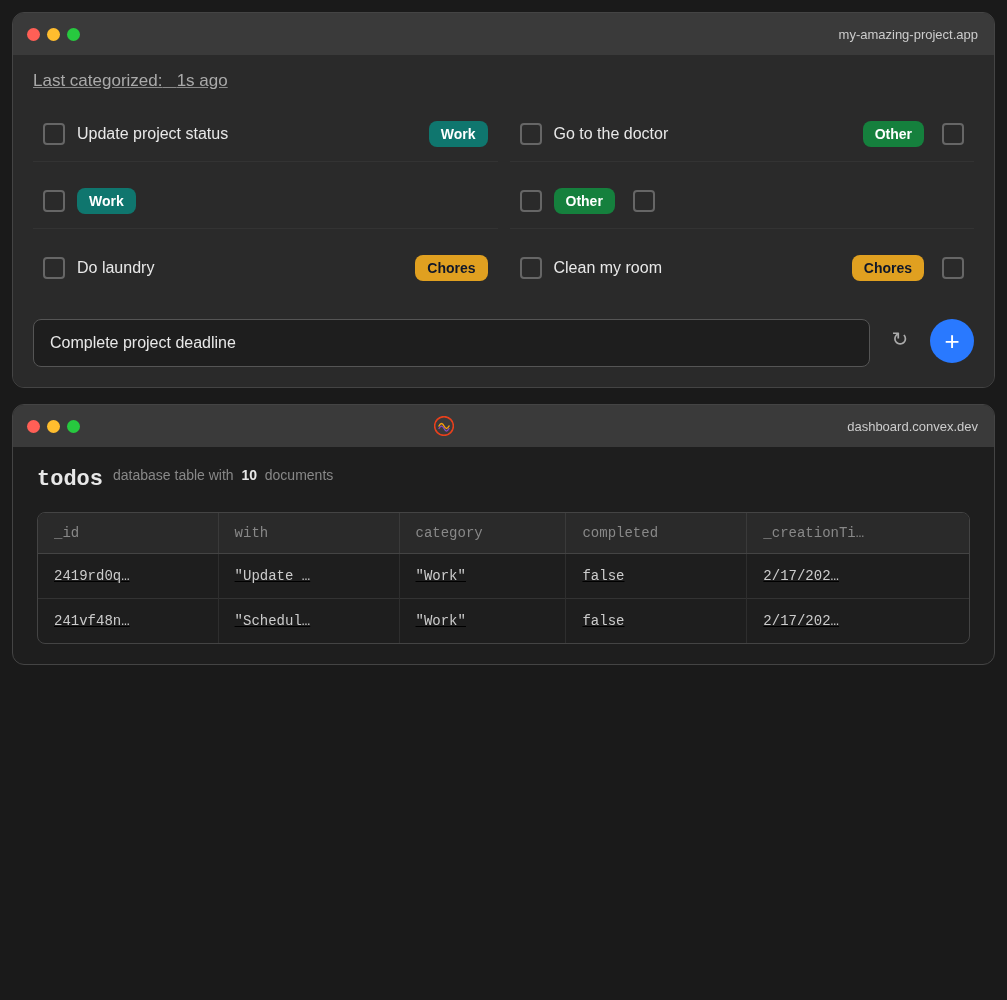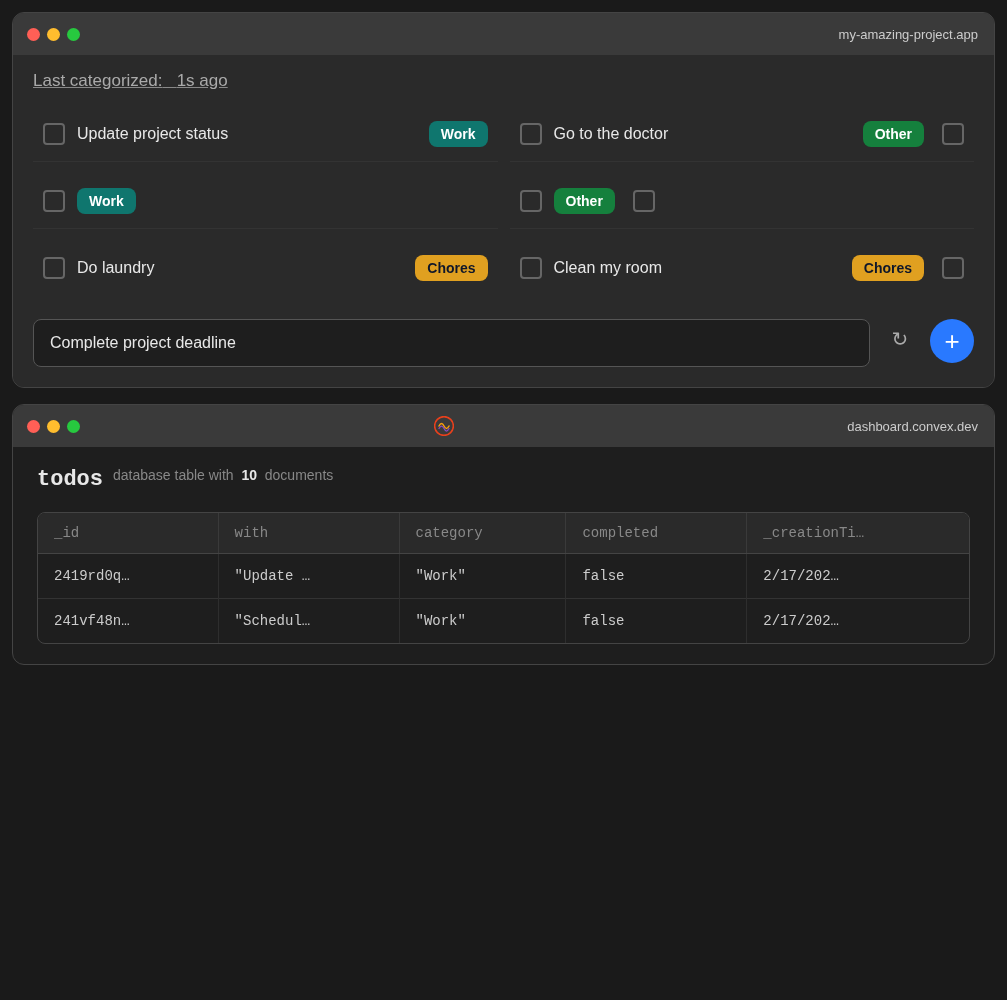--- a/index.html
+++ b/index.html
@@ -223,20 +223,21 @@
       color: #888;
       font-weight: 400;
       padding: 12px 16px;
       text-align: left;
       border-bottom: 1px solid #444;
       border-right: 1px solid #3a3a3a;
     }
     .db-table th:last-child { border-right: none; }
     .db-table tbody tr {
       border-bottom: 1px solid #333;
+      text-decoration: underline;
     }
     .db-table tbody tr:last-child {
       border-bottom: none;
     }
     .db-table td {
       color: #ccc;
       padding: 14px 16px;
       border-right: 1px solid #2e2e2e;
     }
     .db-table td:last-child { border-right: none; }

